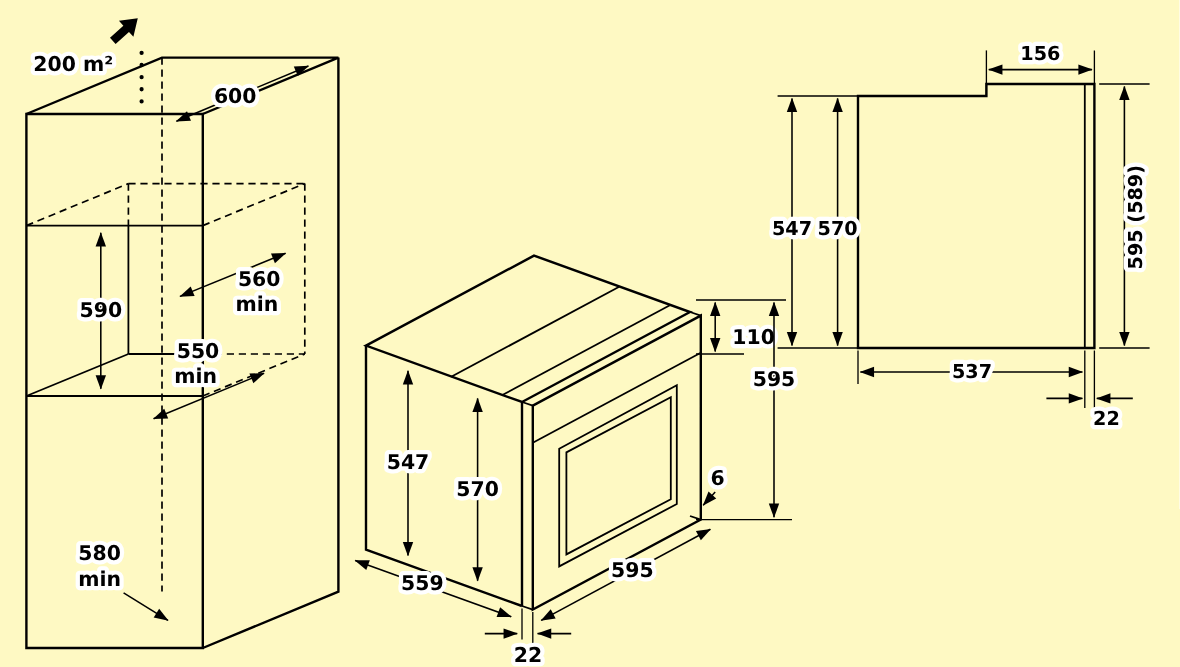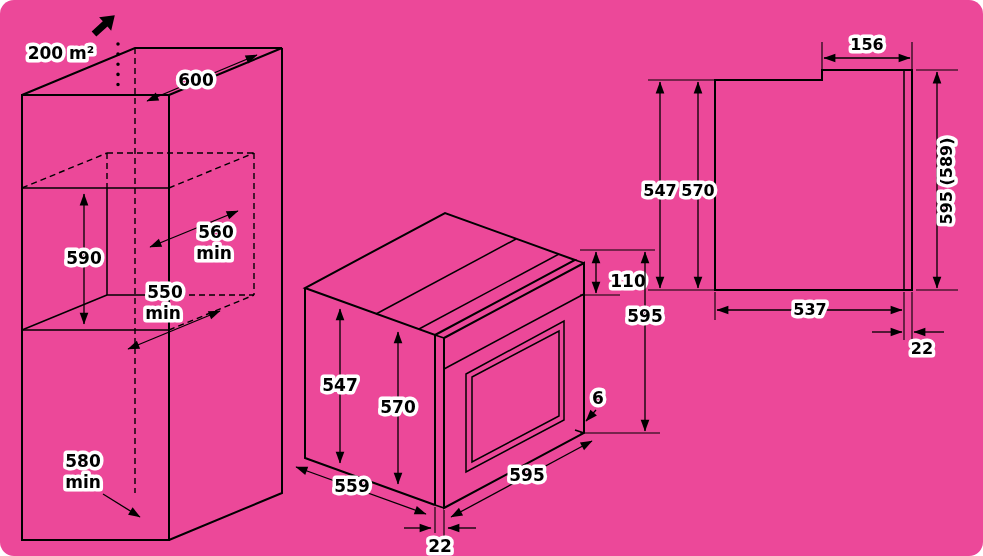--- a/index.html
+++ b/index.html
@@ -1,16 +1,16 @@
 <!DOCTYPE html>
 <html><head>
 <meta charset="utf-8">
 <style>
   html,body{margin:0;padding:0;background:#fff;}
-  .canvas{position:relative;width:983px;height:556px;background:#ec4899;overflow:hidden;border-radius:14px;}
+  .canvas{position:relative;width:983px;height:556px;background:#fef9c3;overflow:hidden;}
   svg{display:block;}
   .ol  {fill:none;stroke:#000;stroke-width:2;stroke-linejoin:miter;}
   .ln  {fill:none;stroke:#000;stroke-width:1.5;}
   .hid {fill:none;stroke:#000;stroke-width:1.4;stroke-dasharray:6 4;}
   .dim {fill:none;stroke:#000;stroke-width:1.3;}
   .tick{fill:none;stroke:#000;stroke-width:1.1;}
   .dot {fill:none;stroke:#000;stroke-width:3.5;stroke-dasharray:0.1 10;stroke-linecap:round;}
   text{font-family:"DejaVu Sans","Liberation Sans",sans-serif;font-weight:700;font-size:17px;
        fill:#000;text-anchor:middle;paint-order:stroke;stroke:#ffffff;stroke-width:7px;stroke-linejoin:round;}
   text.s{font-size:16px;}

